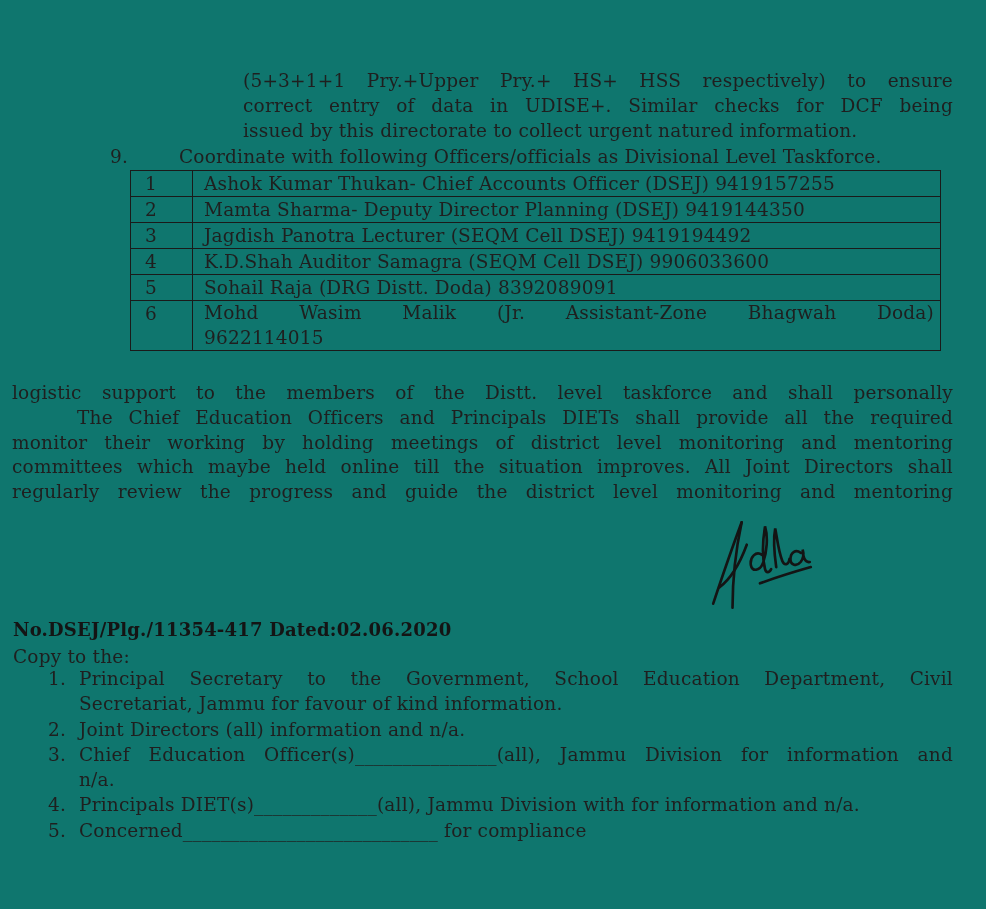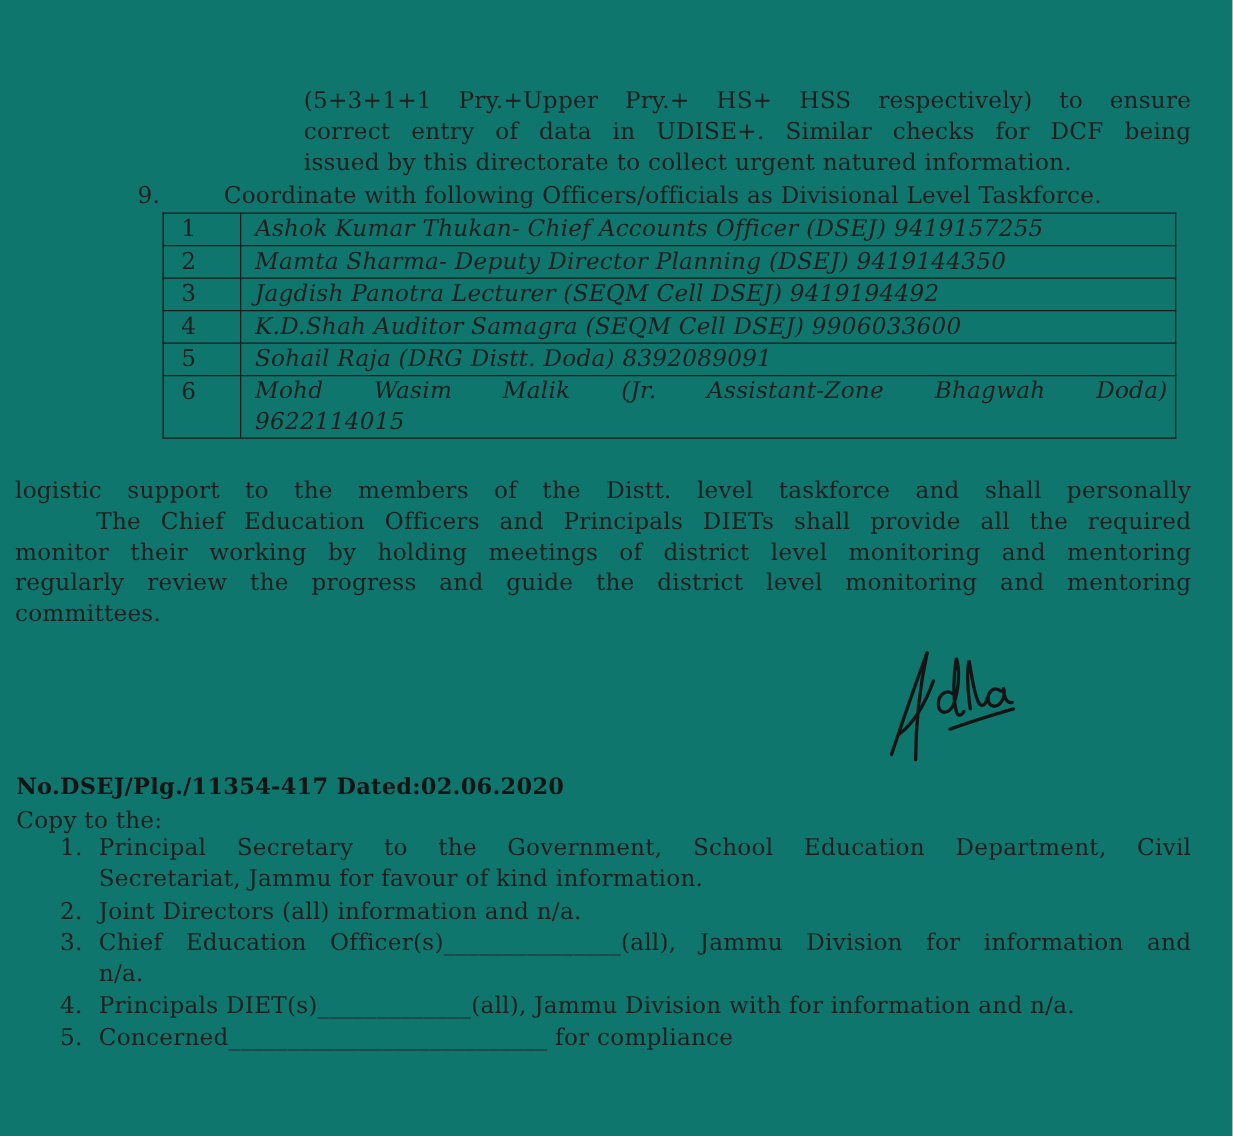--- a/index.html
+++ b/index.html
@@ -21,21 +21,21 @@
   .item9 { position:absolute; left:110px; top:144px; width:845px; line-height:25px; display:flex; }
   .item9 .num { width:69px; flex:0 0 69px; }
   .item9 .itxt { flex:1; }
 
   table.taskforce {
     position:absolute; left:130px; top:170px; width:811px;
     border-collapse:collapse; font-size:18.5px; letter-spacing:0.2px;
   }
   table.taskforce td { border:1.6px solid #1a1a1a; line-height:25px; height:25px; vertical-align:top; }
   table.taskforce td.sno { width:62px; padding-left:14px; }
-  table.taskforce td.detail { padding:0 6px 0 11px;font-style:italic; }
+  table.taskforce td.detail { padding:0 6px 0 11px; }
   table.taskforce tr.tall td { height:50px; }
   table.taskforce tr.tall .detail div { line-height:24.5px; }
 
   .body-para { position:absolute; left:12px; top:381px; width:941px; line-height:24.8px; }
   .body-para .first { padding-left:65px; }
 
   .signature-svg { position:absolute; left:701px; top:516px; width:122px; height:94px; }
 
   .sig-block {
     position:absolute; left:625px; top:583px; width:315px;
@@ -96,22 +96,22 @@
           <div>9622114015</div>
         </td>
       </tr>
     </tbody>
   </table>
 
   <div class="body-para txt">
     <div class="jline">logistic support to the members of the Distt. level taskforce and shall personally</div>
     <div class="jline first">The Chief Education Officers and Principals DIETs shall provide all the required</div>
     <div class="jline">monitor their working by holding meetings of district level monitoring and mentoring</div>
+    <div class="jline">committees which maybe held online till the situation improves. All Joint Directors shall</div>
     <div class="jline">regularly review the progress and guide the district level monitoring and mentoring</div>
-    <div>committees.</div>
   </div>
 
   <svg class="signature-svg" viewBox="0 0 120 92" fill="none" stroke="#141414" stroke-width="2.6" stroke-linecap="round">
     <path d="M12,86 Q28,38 40,6"></path>
     <path d="M40,6 Q31,48 31,90"></path>
     <path d="M18,70 Q34,58 45,28"></path>
     <path d="M60,38 C54,34 48,40 49,48 C50,55 58,54 61,46 C65,35 66,20 63,10 C61,22 60,40 63,52 C64,56 67,56 69,52"></path>
     <path d="M74,50 C72,36 71,22 73,12 C75,22 76,34 80,44 C82,49 86,48 87,42"></path>
     <path d="M98,36 C93,32 88,36 88,42 C88,48 94,50 98,45 C101,41 101,36 100,33 C100,39 102,46 107,45"></path>
     <path d="M58,66 Q80,58 108,50"></path>

